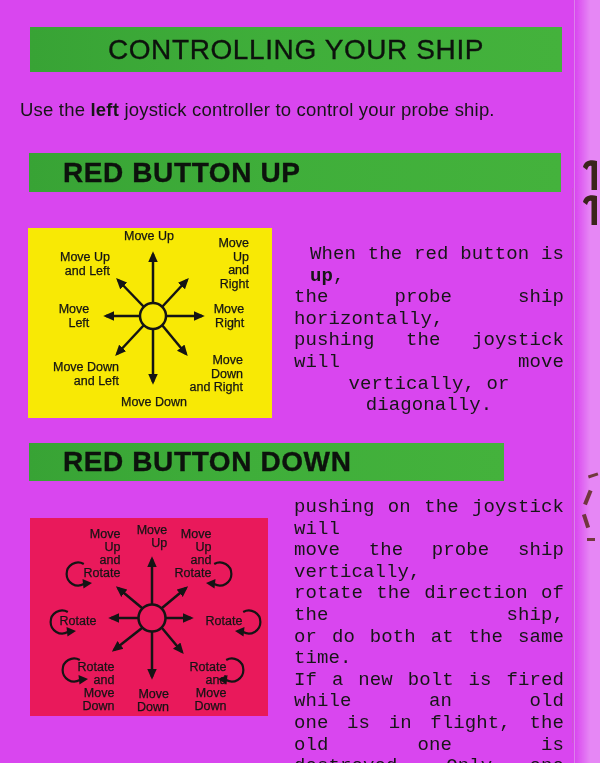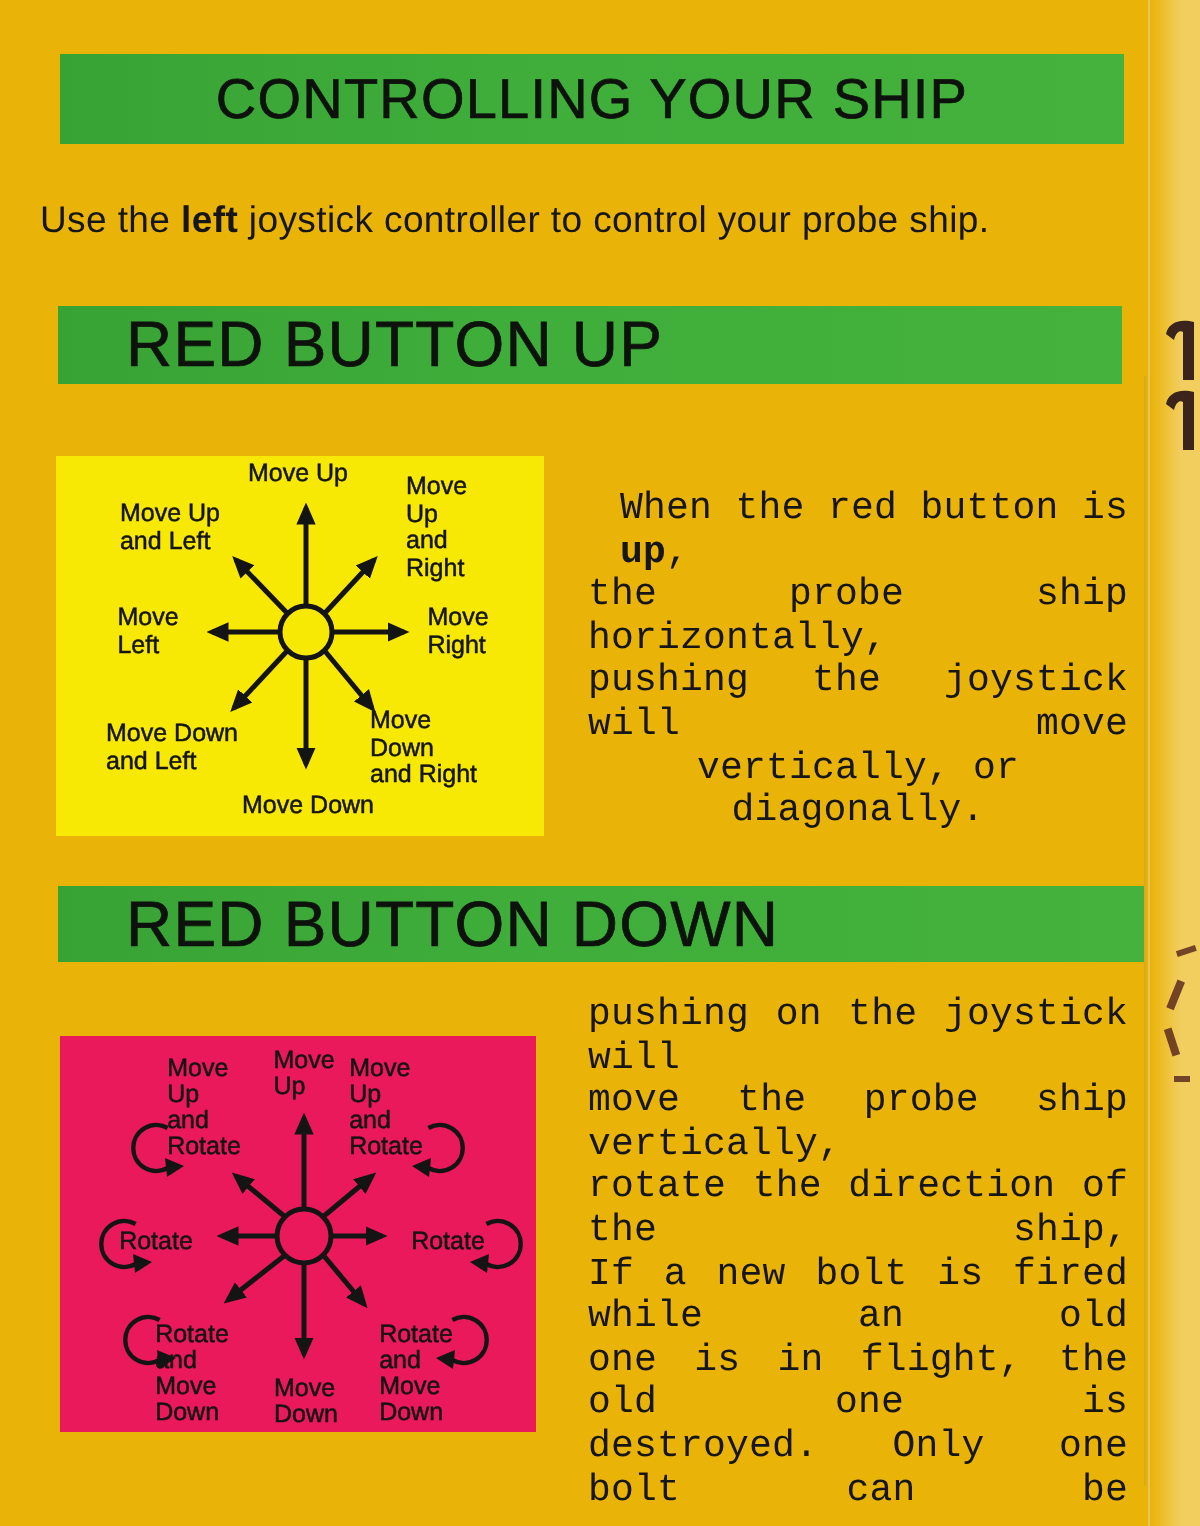--- a/index.html
+++ b/index.html
@@ -1,40 +1,40 @@
 <!DOCTYPE html>
 <html><head>
 <meta charset="utf-8">
 <style>
   html,body{margin:0;padding:0;}
   .page{
     position:relative;
     width:600px;height:763px;
-    background:#eab308;
+    background:#d946ef;
     overflow:hidden;
     font-family:"Liberation Sans", sans-serif;
     color:#161616;
   }
   
   .bar{
     position:absolute;
     background:linear-gradient(90deg,#38a335 0%,#3fae3a 45%,#44b23c 100%);
     display:flex;align-items:center;
   }
   .bar-title{left:30px;top:27px;width:532px;height:45px;justify-content:center;}
   .bar-s1{left:29px;top:153px;width:532px;height:39px;padding-left:34px;box-sizing:border-box;}
-  .bar-s2{left:29px;top:443px;width:543px;height:38px;padding-left:34px;box-sizing:border-box;}
+  .bar-s2{left:29px;top:443px;width:475px;height:38px;padding-left:34px;box-sizing:border-box;}
   .bar-text{
     color:#0d120d;
     letter-spacing:.6px;
     -webkit-text-stroke:.35px #0d120d;
     white-space:nowrap;
   }
   .bar-title .bar-text{font-size:28px;}
-  .bar-s1 .bar-text,.bar-s2 .bar-text{font-size:32px;}
+  .bar-s1 .bar-text,.bar-s2 .bar-text{font-size:28px;font-weight:bold;}
   
   .intro{
     position:absolute;left:20px;top:99px;
     font-size:18.5px;white-space:nowrap;
     letter-spacing:.2px;
   }
   b{font-weight:bold;}
   .para{
     position:absolute;width:270px;
     font-size:19px;line-height:21.6px;
@@ -48,21 +48,21 @@
   .lastline{text-align:center;}
   
   .diagram{position:absolute;}
   .diagram-up{left:28px;top:228px;width:244px;height:190px;background:#f8e905;}
   .diagram-down{left:30px;top:518px;width:238px;height:198px;background:#e9195b;}
   .diagram svg{position:absolute;left:0;top:0;}
   .dlabel{
     position:absolute;
     transform:translate(-50%,-50%);
     font-size:12.5px;line-height:13.5px;
-    text-align:left;white-space:pre-line;
+    text-align:right;white-space:pre-line;
     color:#141414;
     -webkit-text-stroke:.25px #141414;
   }
   .diagram-down .dlabel{line-height:13px;}
   
   .u-up{left:121px;top:9px;}   .u-upleft{left:57px;top:36px;}  .u-upright{left:198px;top:36px;}
   .u-left{left:46px;top:88px;} .u-right{left:201px;top:88px;}
   .u-downleft{left:58px;top:146px;} .u-downright{left:186px;top:146px;} .u-down{left:126px;top:175px;}
   
   .d-up{left:122px;top:19px;}  .d-upleft{left:72px;top:36px;}  .d-upright{left:163px;top:36px;}
@@ -198,20 +198,21 @@
 Move
 Down</div>
     <div class="dlabel d-down">Move
 Down</div>
   </div>
 
   <div class="para para-2">
     <div class="jline">pushing on the joystick will</div>
     <div class="jline">move the probe ship vertically,</div>
     <div class="jline">rotate the direction of the ship,</div>
+    <div class="jline">or do both at the same time.</div>
     <div class="jline">If a new bolt is fired while an old</div>
     <div class="jline">one is in flight, the old one is</div>
     <div class="jline">destroyed. Only one bolt can be</div>
 
   </div>
 
   <div class="edge-strip"></div>
   <div class="crease"></div>
   <svg class="frag" style="left:580px;top:160px;" width="20" height="72" viewBox="0 0 20 72">
     <g fill="#3b241c">

